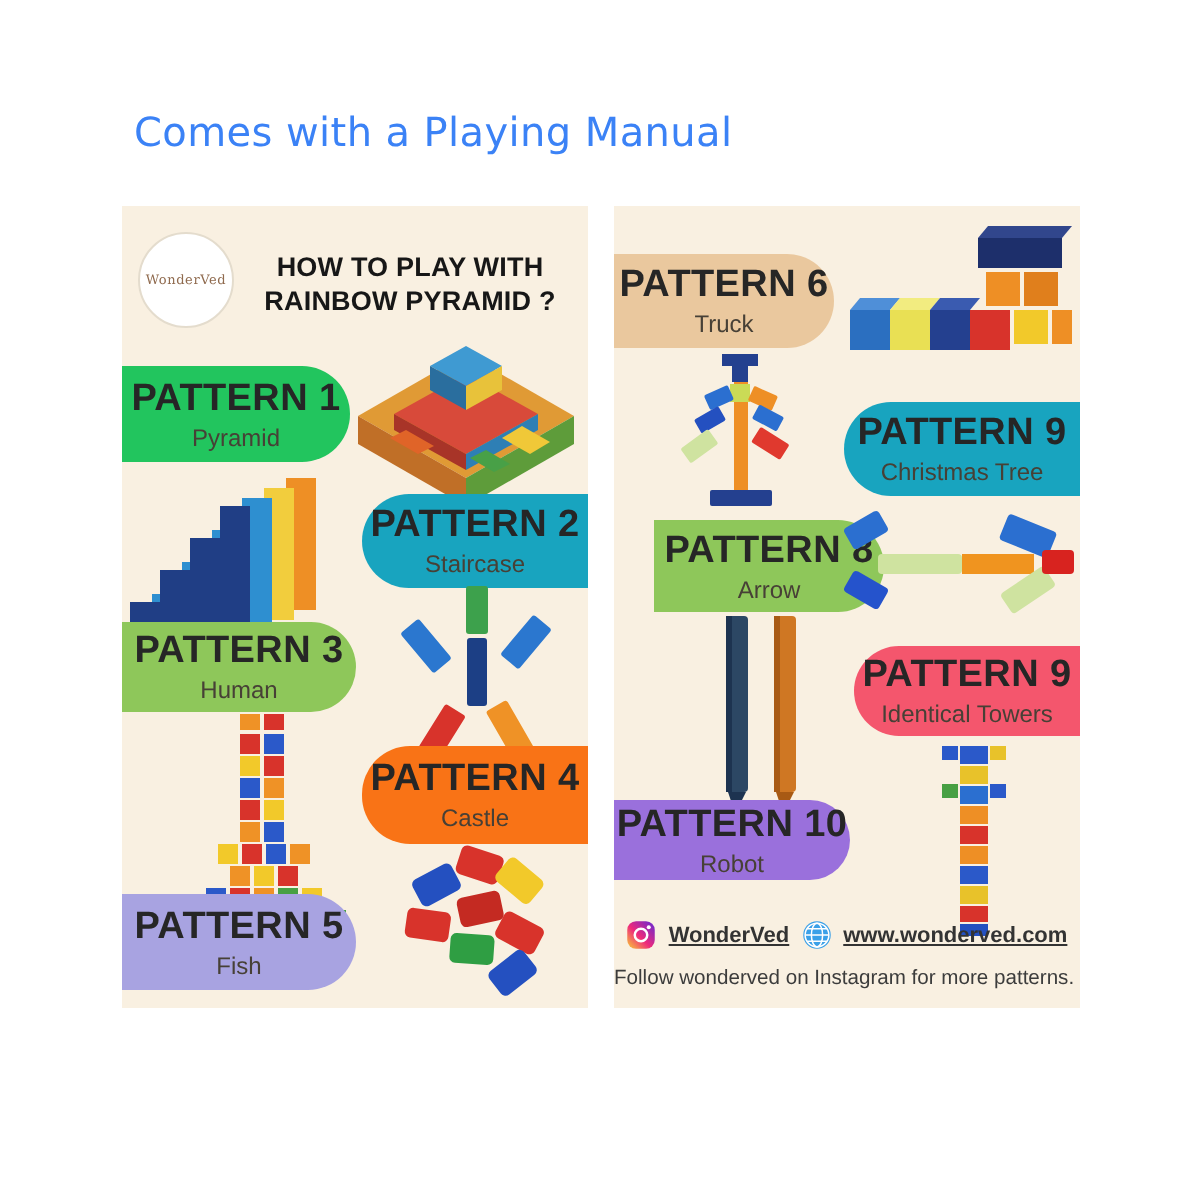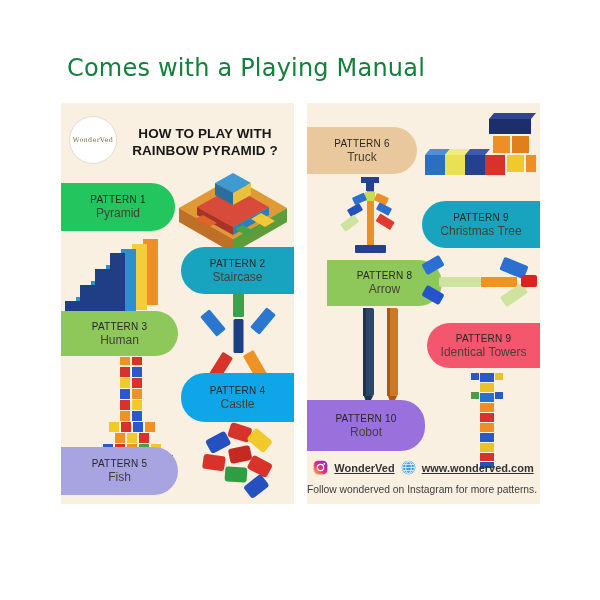--- a/index.html
+++ b/index.html
@@ -1,50 +1,50 @@
 <!DOCTYPE html>
 <html><head>
 <meta charset="utf-8">
 <style>
   *{margin:0;padding:0;box-sizing:border-box}
   html,body{width:600px;height:600px}
   body{position:relative;background:#ffffff;font-family:"Liberation Sans",sans-serif;overflow:hidden}
 
-  .page-title{position:absolute;left:67px;top:54px;font-size:24px;color:#15803d;
+  .page-title{position:absolute;left:67px;top:54px;font-size:20px;color:#3b82f6;
     font-family:"DejaVu Sans",sans-serif;letter-spacing:.2px}
 
   .panel{position:absolute;top:103px;width:233px;height:401px;background:#f9f0e1}
   .panel-left{left:61px}
   .panel-right{left:307px}
 
   .logo{position:absolute;left:8px;top:13px;width:48px;height:48px;border-radius:50%;
     background:#fff;border:1px solid #e4dccd;display:flex;align-items:center;justify-content:center}
   .logo span{font-size:6.5px;color:#8f6a4e;font-family:"DejaVu Serif",serif;letter-spacing:.3px}
 
   .howto{position:absolute;left:58px;top:22px;width:172px;text-align:center;font-weight:800;
     font-size:13.5px;line-height:17px;color:#171717;letter-spacing:.1px}
 
   .pill{position:absolute;display:flex;flex-direction:column;align-items:center;justify-content:center;text-align:center}
-  .pill .lbl{font-weight:400;font-size:10px;color:#262626;letter-spacing:.2px}
+  .pill .lbl{font-weight:700;font-size:19px;color:#262626;letter-spacing:.2px}
   .pill .nm{font-size:12px;color:#474036;margin-top:1px}
   .rr{border-radius:0 24px 24px 0}
   .rl{border-radius:24px 0 0 24px}
 
   
   .p1{left:0;top:80px;width:114px;height:48px}
   .p2{left:120px;top:144px;width:113px;height:47px}
   .p3{left:0;top:208px;width:117px;height:45px}
   .p4{left:120px;top:270px;width:113px;height:49px}
   .p5{left:0;top:344px;width:117px;height:48px}
   
   .p6{left:0;top:24px;width:110px;height:47px}
   .p7{left:115px;top:98px;width:118px;height:47px}
   .p8{left:0;top:157px;width:115px;height:46px}
   .p9{left:120px;top:220px;width:113px;height:45px}
-  .p10{left:0;top:297px;width:118px;height:51px}
+  .p10{left:0;top:297px;width:118px;height:40px}
 
   .img{position:absolute}
   .img-pyramid{left:112px;top:62px}
   .img-staircase{left:4px;top:132px}
   .img-human{left:132px;top:188px}
   .img-castle{left:16px;top:252px}
   .img-fish{left:138px;top:318px}
   .img-truck{left:116px;top:8px}
   .img-tree{left:24px;top:72px}
   .img-arrow{left:114px;top:152px}
@@ -144,21 +144,21 @@
     <rect x="74" y="89" width="10" height="10" fill="#f2c92a"></rect>
     <rect x="14" y="100" width="10" height="10" fill="#f2c92a"></rect>
       <rect x="26" y="100" width="10" height="10" fill="#ef9226"></rect>
     <rect x="38" y="100" width="10" height="10" fill="#2b59c9"></rect>
       <rect x="50" y="100" width="10" height="10" fill="#d8332b"></rect>
     <rect x="62" y="100" width="10" height="10" fill="#ef9226"></rect>
       <rect x="74" y="100" width="10" height="10" fill="#2b59c9"></rect>
     <rect x="86" y="100" width="10" height="10" fill="#48a043"></rect>
   </svg>
 
-  <div class="pill rl p4" style="background-color: #0ea5e9;">
+  <div class="pill rl p4" style="background-color: #f97316;">
     <div class="lbl">PATTERN 4</div>
     <div class="nm">Castle</div>
   </div>
 
   <div class="pill rr p5" style="background-color: rgb(168, 163, 225);">
     <div class="lbl">PATTERN 5</div>
     <div class="nm">Fish</div>
   </div>
 
   <svg class="img img-fish" width="92" height="84" viewBox="0 0 92 84">

